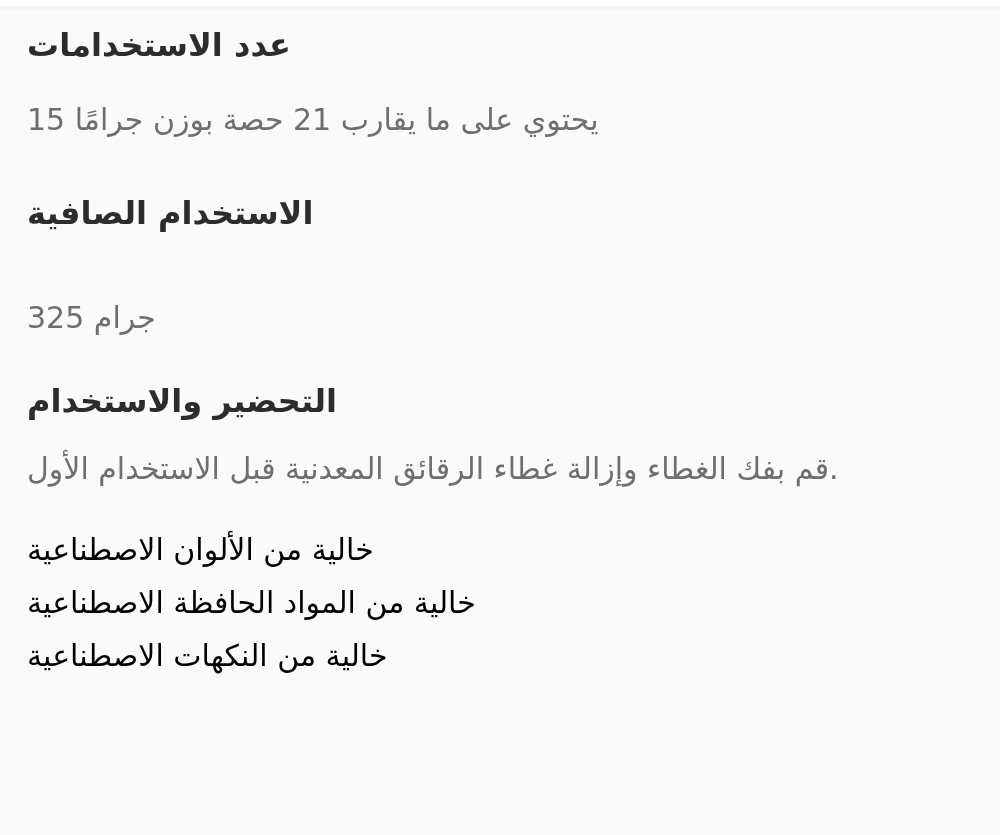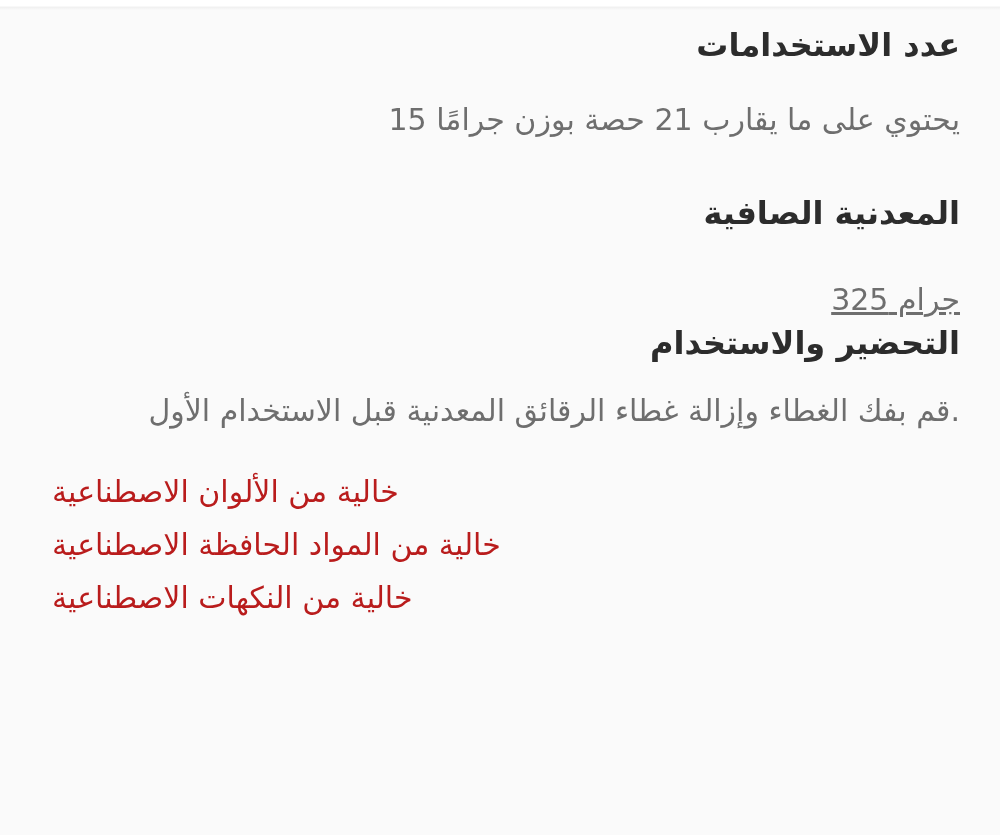--- a/index.html
+++ b/index.html
@@ -17,72 +17,71 @@
   .top-edge {
     height: 10px;
     background: linear-gradient(#ffffff 0%, #ffffff 55%, #f1f1f1 75%, #fafafa 100%);
   }
   .panel {
     padding-left: 27px;
     padding-right: 40px;
   }
   .sec-heading {
     direction: rtl;
-    text-align: right;
+    text-align: left;
     font-size: 32px;
     line-height: 43px;
     font-weight: 700;
     color: #2c2c2c;
     margin: 0;
   }
   .sec-body {
     direction: rtl;
-    text-align: right;
+    text-align: left;
     font-size: 30px;
     line-height: 45px;
     font-weight: 400;
     color: #6e6e6e;
     margin: 0;
   }
   .h-uses   { margin-top: 14px; }
   .b-uses   { margin-top: 30px; }
   .h-net    { margin-top: 50px; }
-  .b-net    { margin-top: 42px; text-decoration: underline; }
-  .h-prep   { }
+  .b-net    { margin-top: 60px; }
+  .h-prep   { margin-top: 40px; }
   .b-prep   { margin-top: 23px; }
   .h-added  { margin-top: 62px; }
   .additives-list {
     direction: rtl;
     text-align: left;
     list-style: none;
     margin: 32px 0 0 0;
     padding: 0;
   }
   .additives-list li {
     font-size: 30px;
     line-height: 53px;
     font-weight: 400;
-    color: #b91c1c;
-    margin-left: 25px;
+    color: #000000;
   }
 </style>
 </head>
 <body>
 
 <div class="top-edge"></div>
 
 <div class="panel">
 
   <section>
     <h2 class="sec-heading h-uses">عدد الاستخدامات</h2>
     <p class="sec-body b-uses">يحتوي على ما يقارب 21 حصة بوزن جرامًا 15</p>
   </section>
 
   <section>
-    <h2 class="sec-heading h-net">المعدنية الصافية</h2>
+    <h2 class="sec-heading h-net">الاستخدام الصافية</h2>
     <p class="sec-body b-net">جرام 325</p>
   </section>
 
   <section>
     <h2 class="sec-heading h-prep">التحضير والاستخدام</h2>
     <p class="sec-body b-prep">.قم بفك الغطاء وإزالة غطاء الرقائق المعدنية قبل الاستخدام الأول</p>
   </section>
 
   <section>
     <ul class="additives-list">

